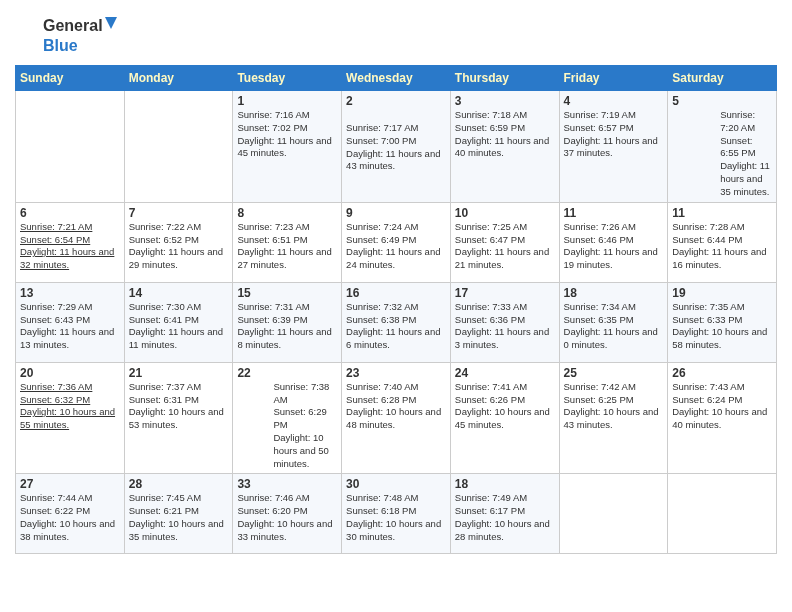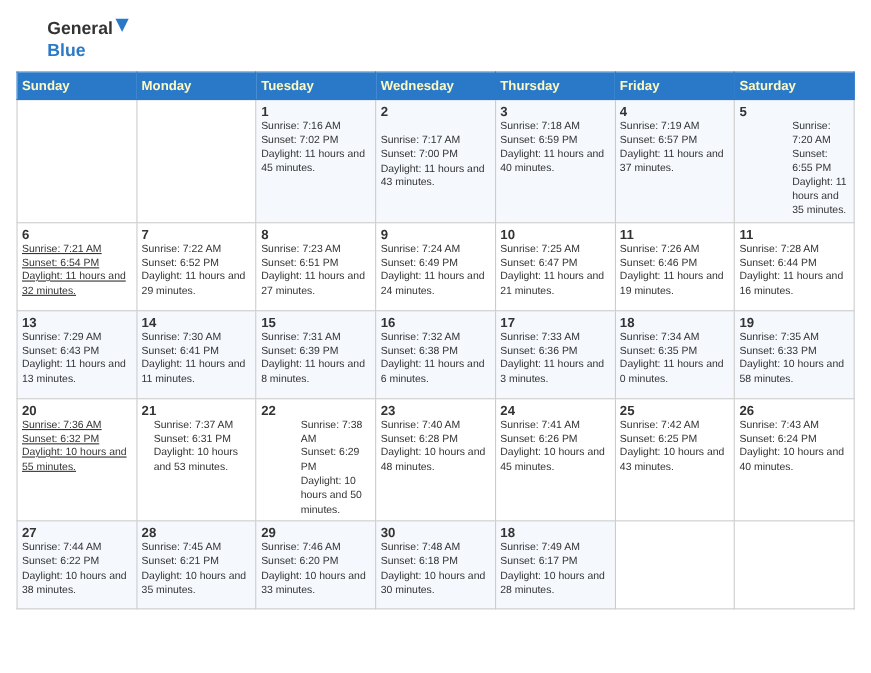--- a/index.html
+++ b/index.html
@@ -233,21 +233,21 @@
       </tr>
       <tr>
         <td>
           <span class="day-number">20</span>
           <div class="day-info" style="white-space: pre-line; text-decoration: underline;">Sunrise: 7:36 AM
 Sunset: 6:32 PM
 Daylight: 10 hours and 55 minutes.</div>
         </td>
         <td>
           <span class="day-number">21</span>
-          <div class="day-info" style="white-space: pre-line; margin-left: 11px;">Sunrise: 7:37 AM
+          <div class="day-info" style="white-space: pre-line;">Sunrise: 7:37 AM
 Sunset: 6:31 PM
 Daylight: 10 hours and 53 minutes.</div>
         </td>
         <td>
           <span class="day-number">22</span>
           <div class="day-info" style="white-space: pre-line; margin-left: 36px;">Sunrise: 7:38 AM
 Sunset: 6:29 PM
 Daylight: 10 hours and 50 minutes.</div>
         </td>
         <td>
@@ -282,21 +282,21 @@
 Sunset: 6:22 PM
 Daylight: 10 hours and 38 minutes.</div>
         </td>
         <td>
           <span class="day-number">28</span>
           <div class="day-info" style="white-space: pre-line;">Sunrise: 7:45 AM
 Sunset: 6:21 PM
 Daylight: 10 hours and 35 minutes.</div>
         </td>
         <td>
-          <span class="day-number">29</span>
+          <span class="day-number">33</span>
           <div class="day-info" style="white-space: pre-line;">Sunrise: 7:46 AM
 Sunset: 6:20 PM
 Daylight: 10 hours and 33 minutes.</div>
         </td>
         <td>
           <span class="day-number">30</span>
           <div class="day-info" style="white-space: pre-line;">Sunrise: 7:48 AM
 Sunset: 6:18 PM
 Daylight: 10 hours and 30 minutes.</div>
         </td>

